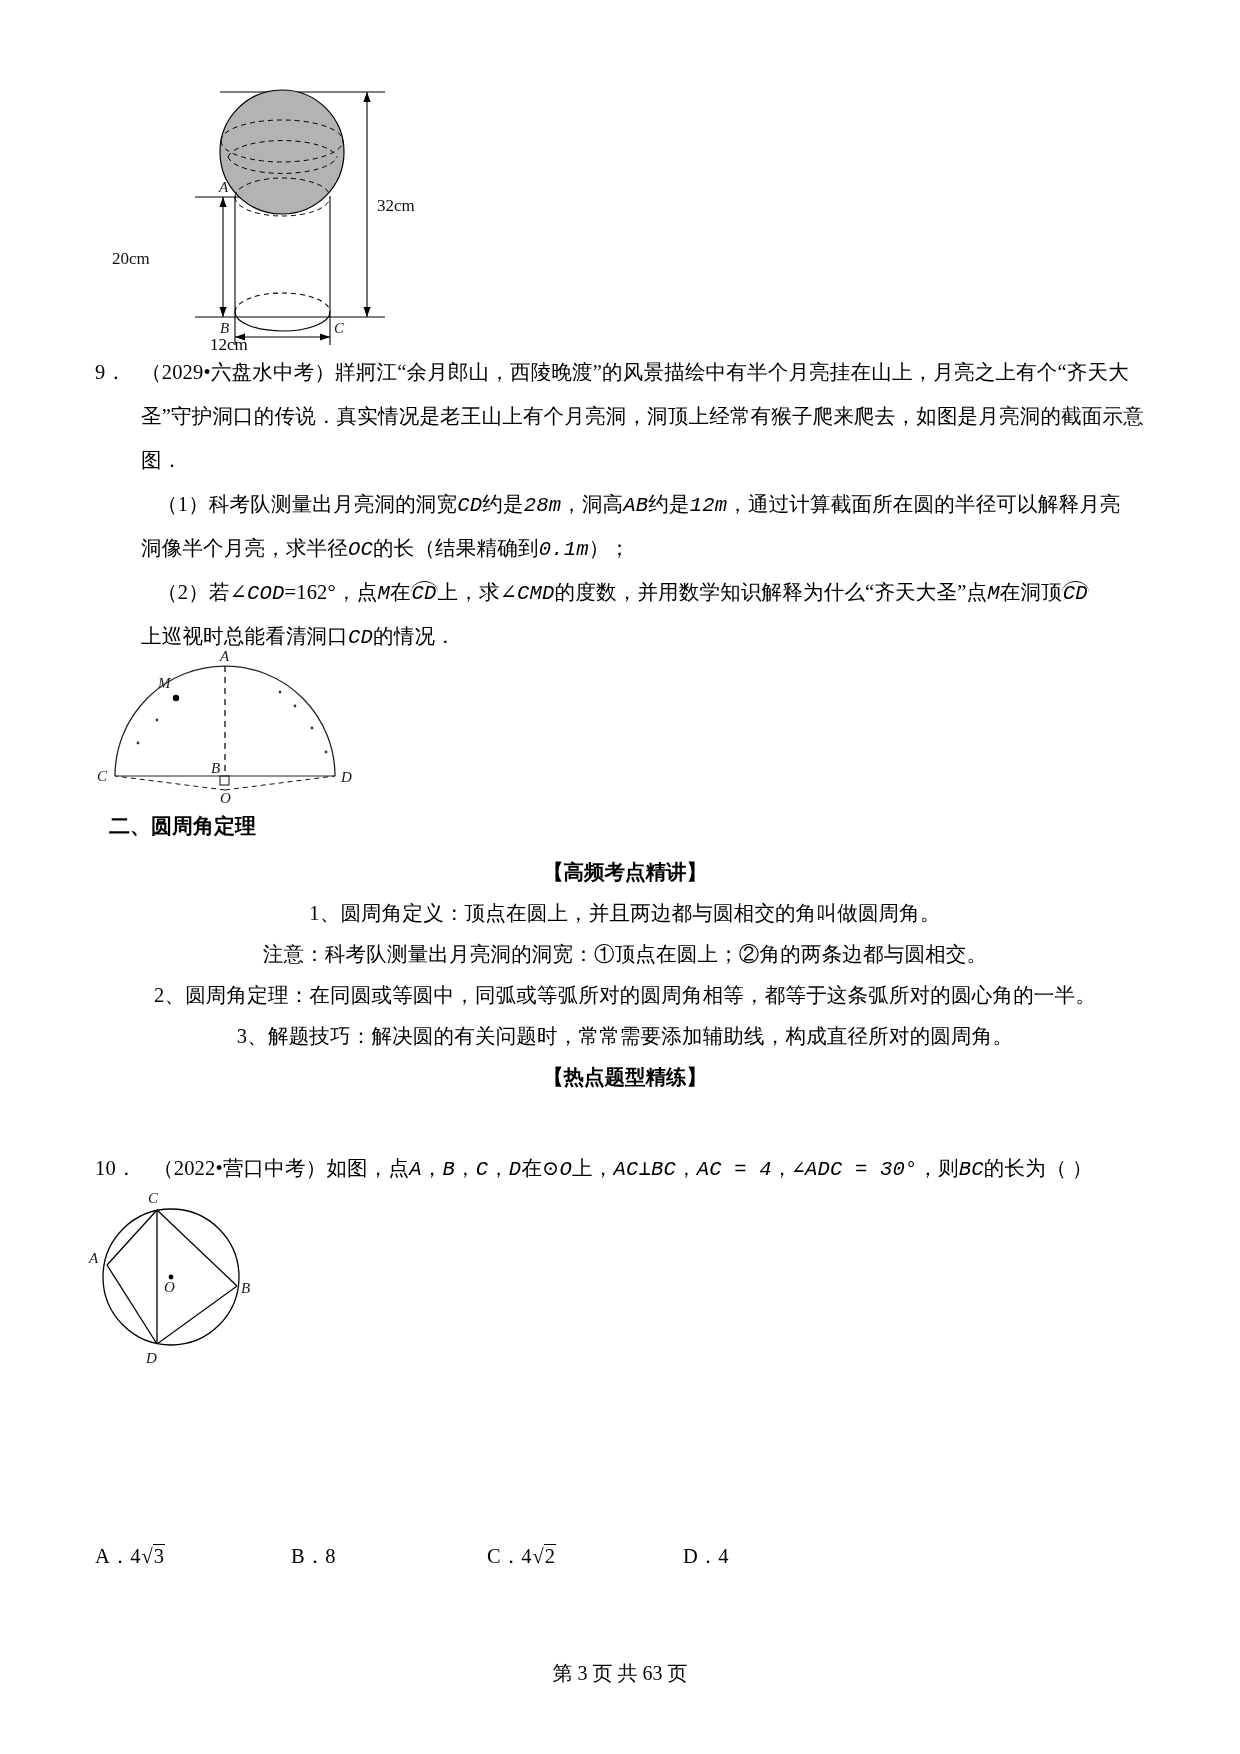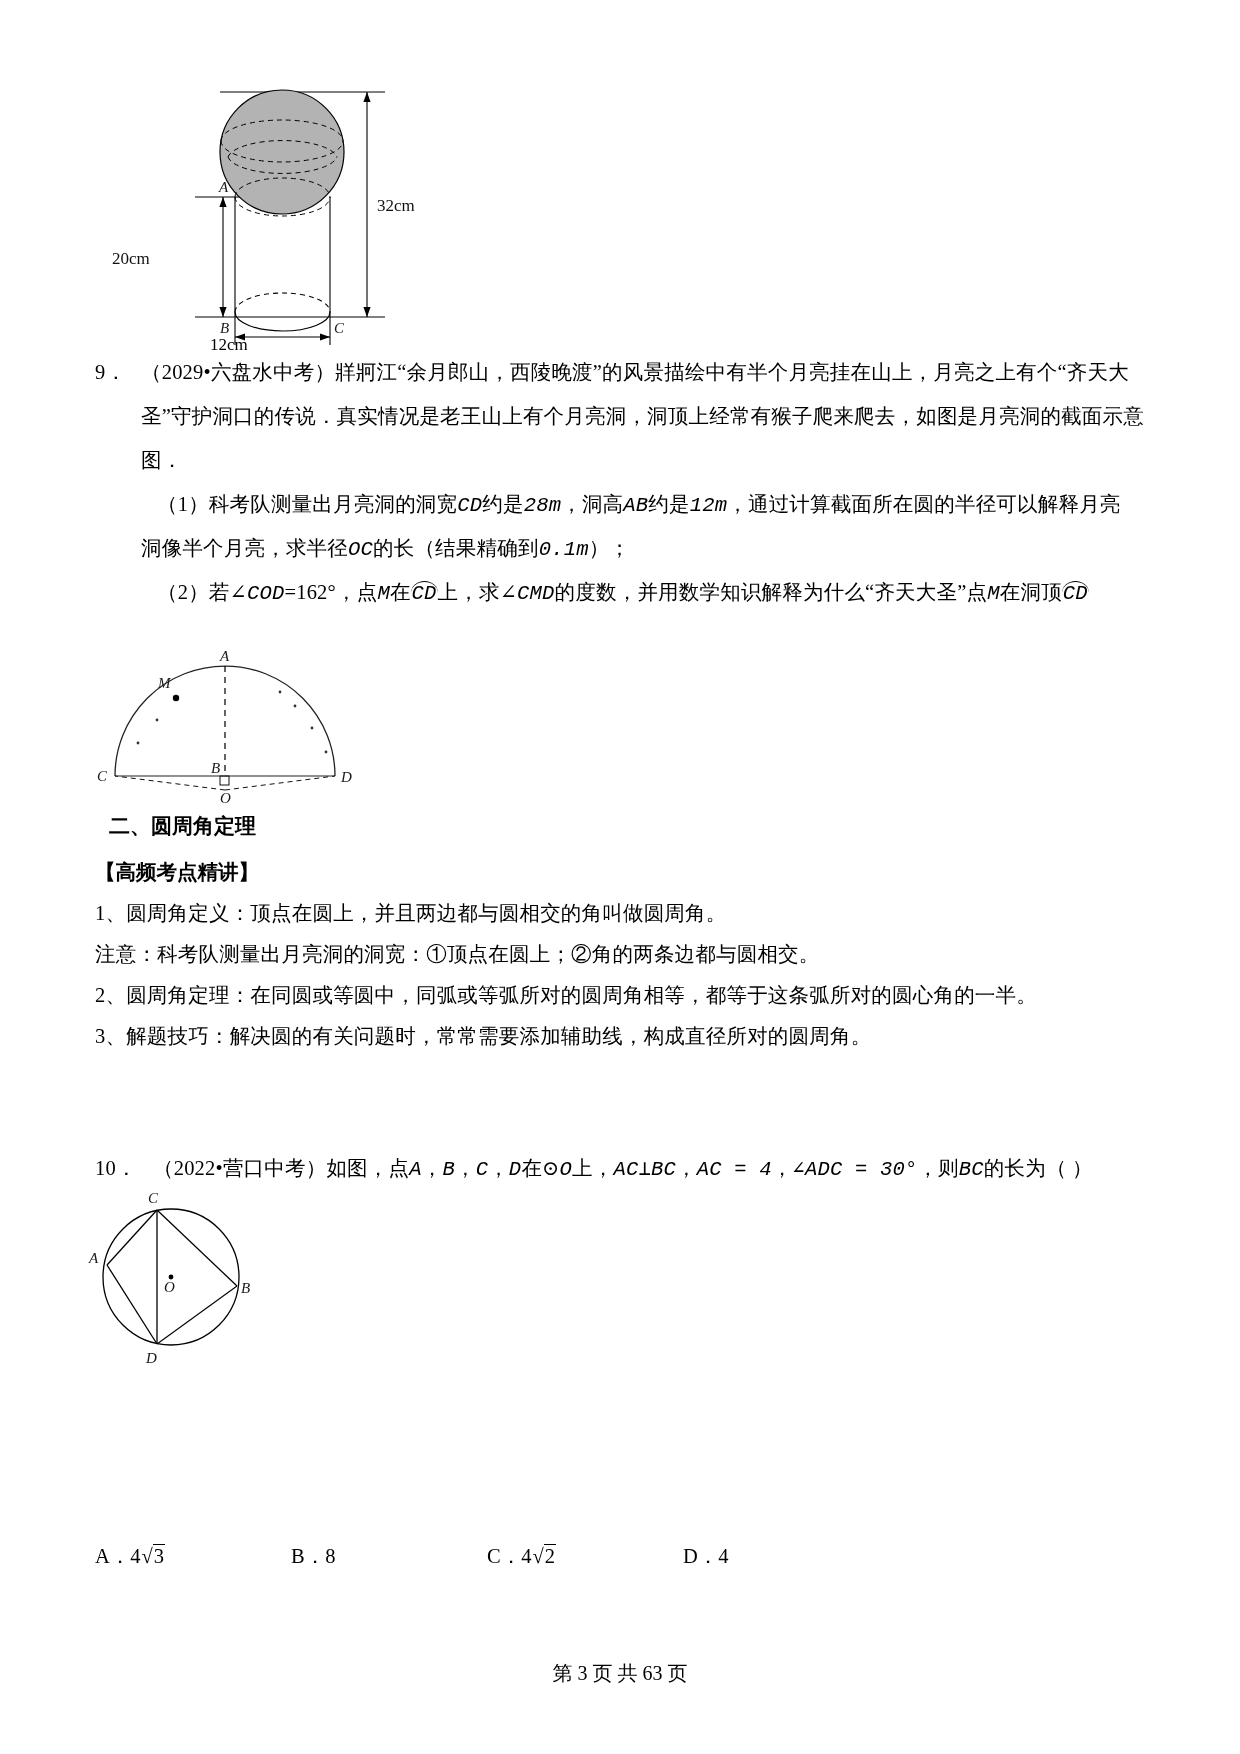--- a/index.html
+++ b/index.html
@@ -76,21 +76,21 @@
     white-space: nowrap;
   }
 
   
   .theory {
     position: absolute;
     left: 95px;
     top: 852px;
     width: 1060px;
   }
-  .theory .row { height: 41px; }
+  .theory .row { height: 41px; text-align: center; }
 
   
   .q10 {
     position: absolute;
     left: 95px;
     top: 1148px;
     width: 1060px;
   }
   .fig-circle {
     position: absolute;
@@ -205,20 +205,23 @@
 
     <div class="ptext line" style="padding-left:62px;">
       <span>（1）科考队测量出月亮洞的洞宽</span><span class="mi">CD</span><span>约是</span><span class="mi">28m</span><span>，洞高</span><span class="mi">AB</span><span>约是</span><span class="mi">12m</span><span>，通过计算截面所在圆的半径可以解释月亮</span>
     </div>
     <div class="ptext line" style="padding-left:46px;">
       <span>洞像半个月亮，求半径</span><span class="mi">OC</span><span>的长（结果精确到</span><span class="mi">0.1m</span><span>）；</span>
     </div>
 
     <div class="ptext line" style="padding-left:62px;">
       <span>（2）若∠</span><span class="mi">COD</span><span>=</span><span>162°</span><span>，点</span><span class="mi">M</span><span>在</span><span class="mi" style="border-top:1.4px solid #000;border-radius:60% 60% 0 0;padding:0 1px;">CD</span><span>上，求∠</span><span class="mi">CMD</span><span>的度数，并用数学知识解释为什么“齐天大圣”点</span><span class="mi">M</span><span>在洞顶</span><span class="mi" style="border-top:1.4px solid #000;border-radius:60% 60% 0 0;padding:0 1px;">CD</span>
+    </div>
+    <div class="ptext line" style="padding-left:46px;">
+      <span>上巡视时总能看清洞口</span><span class="mi">CD</span><span>的情况．</span>
     </div>
   </div>
 
   <div class="fig-semi">
     <svg width="320" height="155" viewBox="0 0 320 155">
 
       <path d="M 40 128 A 110 110 0 0 1 260 128" fill="none" stroke="#222" stroke-width="1.3"></path>
 
       <line x1="40" y1="128" x2="260" y2="128" stroke="#222" stroke-width="1.2"></line>
 
@@ -248,20 +251,21 @@
   </div>
 
   <div class="sec-head">二、圆周角定理</div>
 
   <div class="theory">
     <div class="sub-head row">【高频考点精讲】</div>
     <div class="ptext row">1、圆周角定义：顶点在圆上，并且两边都与圆相交的角叫做圆周角。</div>
     <div class="ptext row">注意：科考队测量出月亮洞的洞宽：①顶点在圆上；②角的两条边都与圆相交。</div>
     <div class="ptext row">2、圆周角定理：在同圆或等圆中，同弧或等弧所对的圆周角相等，都等于这条弧所对的圆心角的一半。</div>
     <div class="ptext row">3、解题技巧：解决圆的有关问题时，常常需要添加辅助线，构成直径所对的圆周角。</div>
+    <div class="sub-head row">【热点题型精练】</div>
   </div>
 
   <div class="q10">
     <div class="ptext">
       <span style="display:inline-block;width:58px;">10．</span><span>（2022•营口中考）</span><span>如图，点</span><span class="mi">A</span><span>，</span><span class="mi">B</span><span>，</span><span class="mi">C</span><span>，</span><span class="mi">D</span><span>在⊙</span><span class="mi">O</span><span>上，</span><span class="mi">AC⊥BC</span><span>，</span><span class="mi">AC = 4</span><span>，</span><span class="mi">∠ADC = 30°</span><span>，则</span><span class="mi">BC</span><span>的长为（        ）</span>
     </div>
   </div>
 
   <div class="fig-circle">
     <svg width="300" height="185" viewBox="0 0 300 185">

